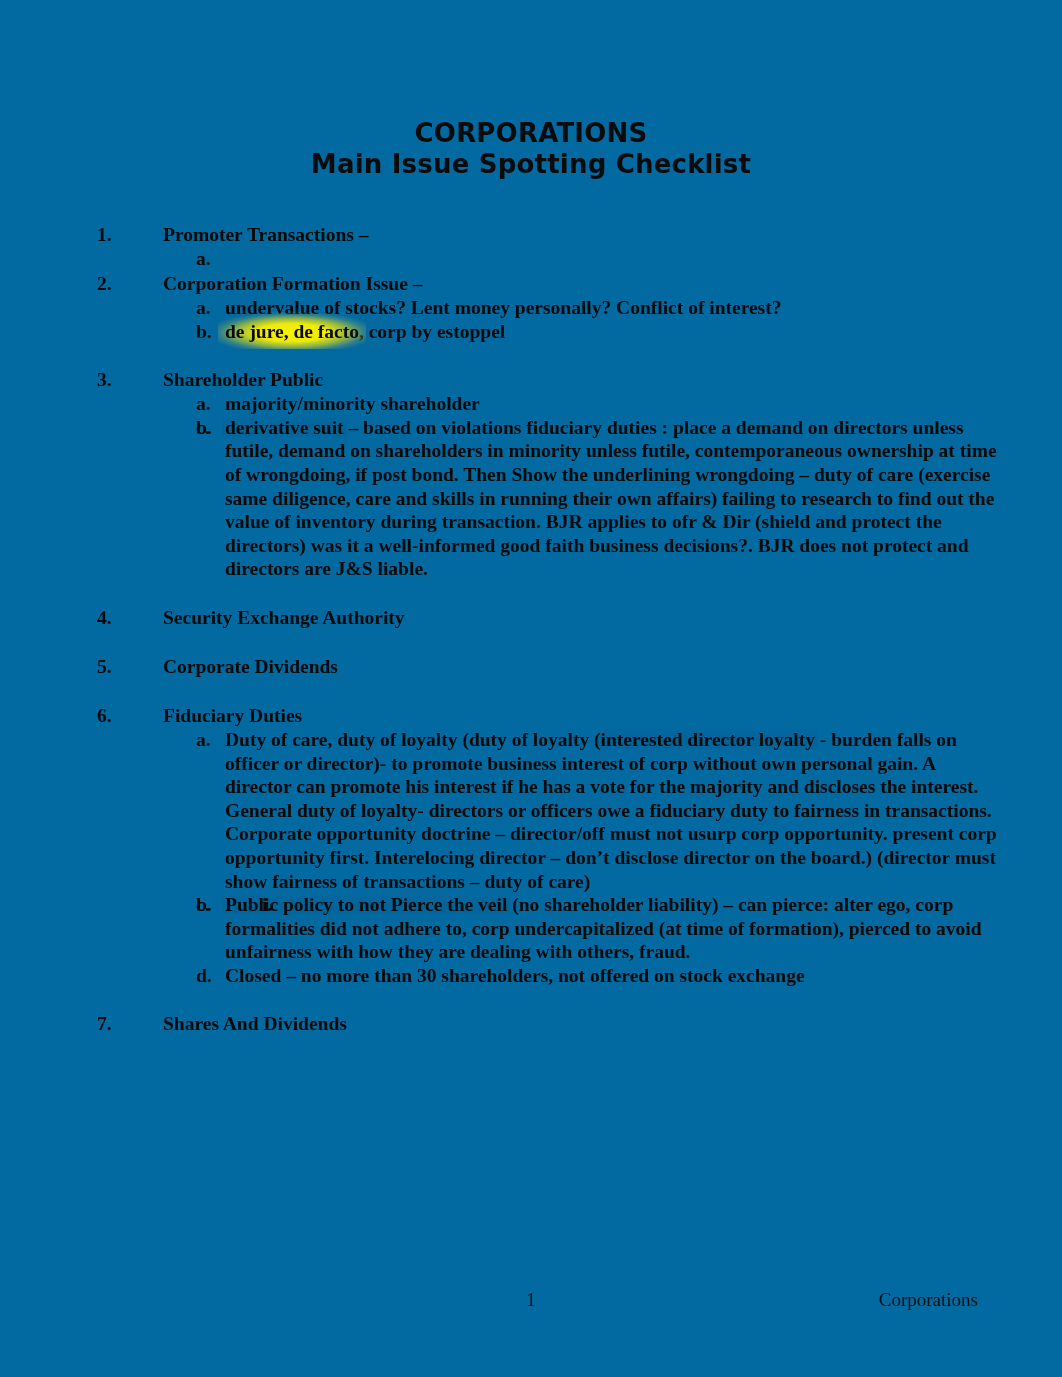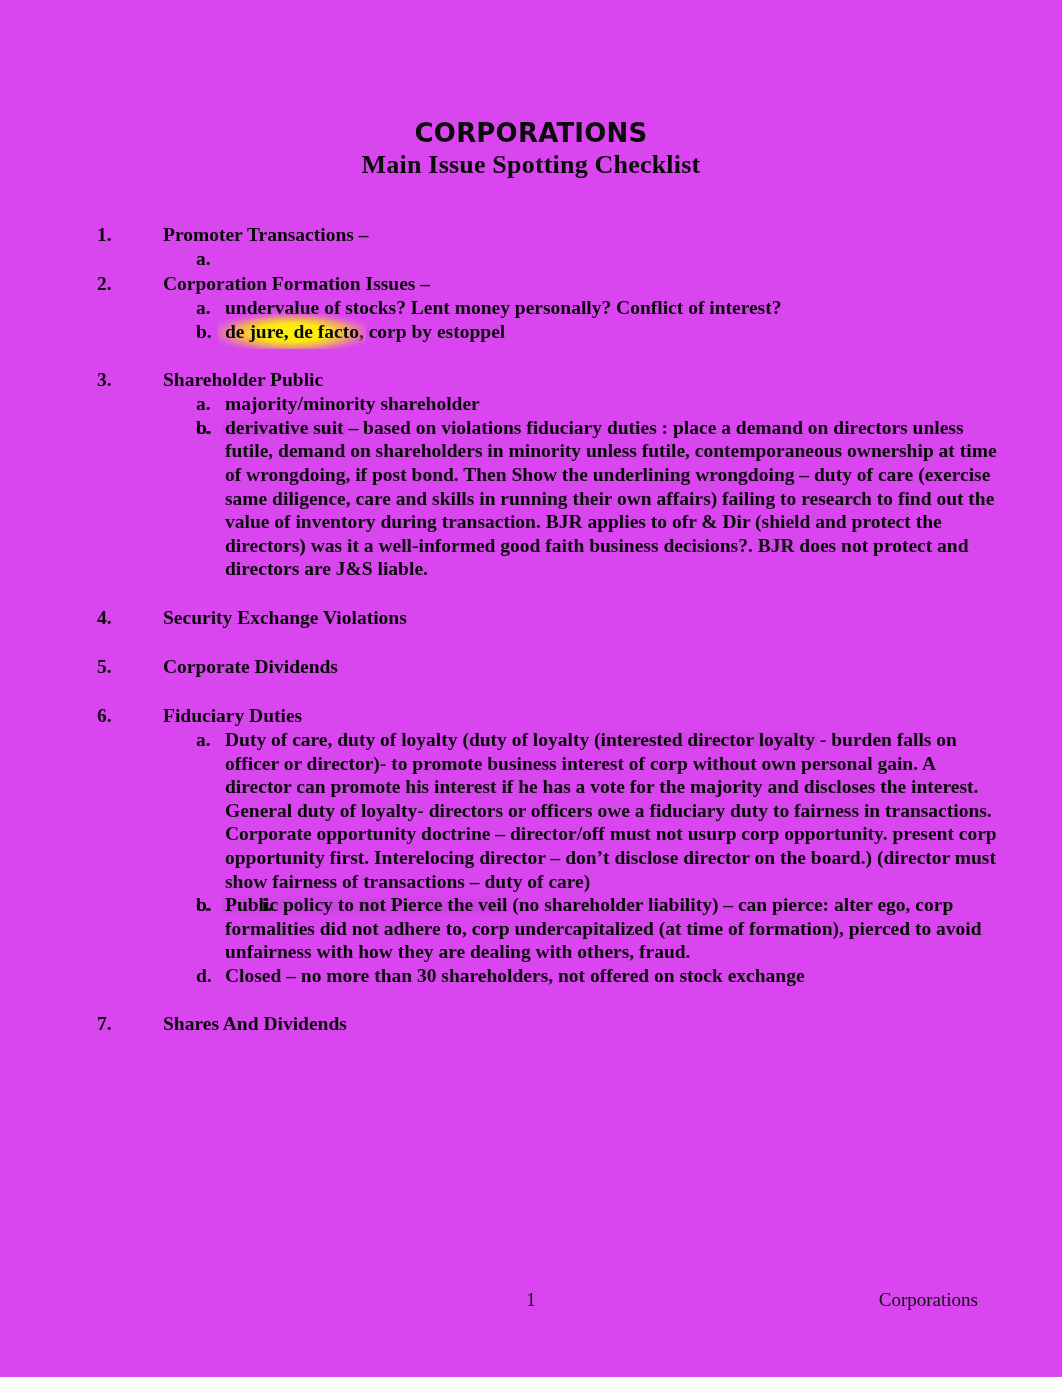--- a/index.html
+++ b/index.html
@@ -10,21 +10,21 @@
   }
   body {
     font-family: "Liberation Serif", "DejaVu Serif", serif;
     color: #000000;
     -webkit-font-smoothing: antialiased;
   }
   .page {
     position: relative;
     width: 1062px;
     height: 1377px;
-    background: #d946ef;
+    background: #0369a1;
     overflow: hidden;
     box-sizing: border-box;
   }
 
   
   .title-block {
     position: absolute;
     top: 118px;
     left: 0;
     width: 1062px;
@@ -37,21 +37,20 @@
     font-size: 26px;
     line-height: 31px;
     letter-spacing: 0.2px;
     color: #0b0b0b;
     display: block;
   }
   .doc-subtitle {
     position: relative;
     display: inline-block;
     padding: 0 6px;
-    font-family: Liberation Serif, serif;
   }
   .doc-subtitle::before {
     content: "";
     position: absolute;
     left: -4px;
     right: -4px;
     top: 2px;
     bottom: -4px;
     background: linear-gradient(180deg,
                 rgba(0,0,0,0.0) 0%,
@@ -215,21 +214,21 @@
         <span class="marker">1.</span><span>Promoter Transactions –</span>
       </div>
       <div class="row2">
         <span class="marker">a.</span>
       </div>
     </div>
     <div class="gap-after"></div>
 
     <div class="lvl1">
       <div class="row1">
-        <span class="marker">2.</span><span>Corporation Formation Issues –</span>
+        <span class="marker">2.</span><span>Corporation Formation Issue –</span>
       </div>
       <div class="row2">
         <span class="marker">a.</span><span> undervalue of stocks? Lent money personally? Conflict of interest?</span>
       </div>
       <div class="row2">
         <span class="marker">b.</span><span class="hl-yellow">de jure, de facto</span><span>, corp by estoppel</span>
       </div>
     </div>
     <div class="gap-after"></div>
 
@@ -244,21 +243,21 @@
         <span class="marker">b.</span>
       </div>
       <div class="row2">
         <span class="marker">c.</span><span class="hl-gray">derivative suit</span><span> – based on violations fiduciary duties : place a demand on directors unless futile, demand on shareholders in minority unless futile, contemporaneous ownership at time of wrongdoing, if post bond. Then Show the underlining wrongdoing – duty of care (exercise same diligence, care and skills in running their own affairs) failing to research to find out the value of inventory during transaction. BJR applies to ofr &amp; Dir (shield and protect the directors) was it a well-informed good faith business decisions?. BJR does not protect and directors are J&amp;S liable.</span>
       </div>
     </div>
     <div class="gap-after"></div>
 
     <div class="lvl1">
       <div class="row1">
-        <span class="marker">4.</span><span>Security Exchange Violations</span>
+        <span class="marker">4.</span><span>Security Exchange Authority</span>
       </div>
     </div>
     <div class="gap-after"></div>
 
     <div class="lvl1">
       <div class="row1">
         <span class="marker">5.</span><span>Corporate Dividends</span>
       </div>
     </div>
     <div class="gap-after"></div>

